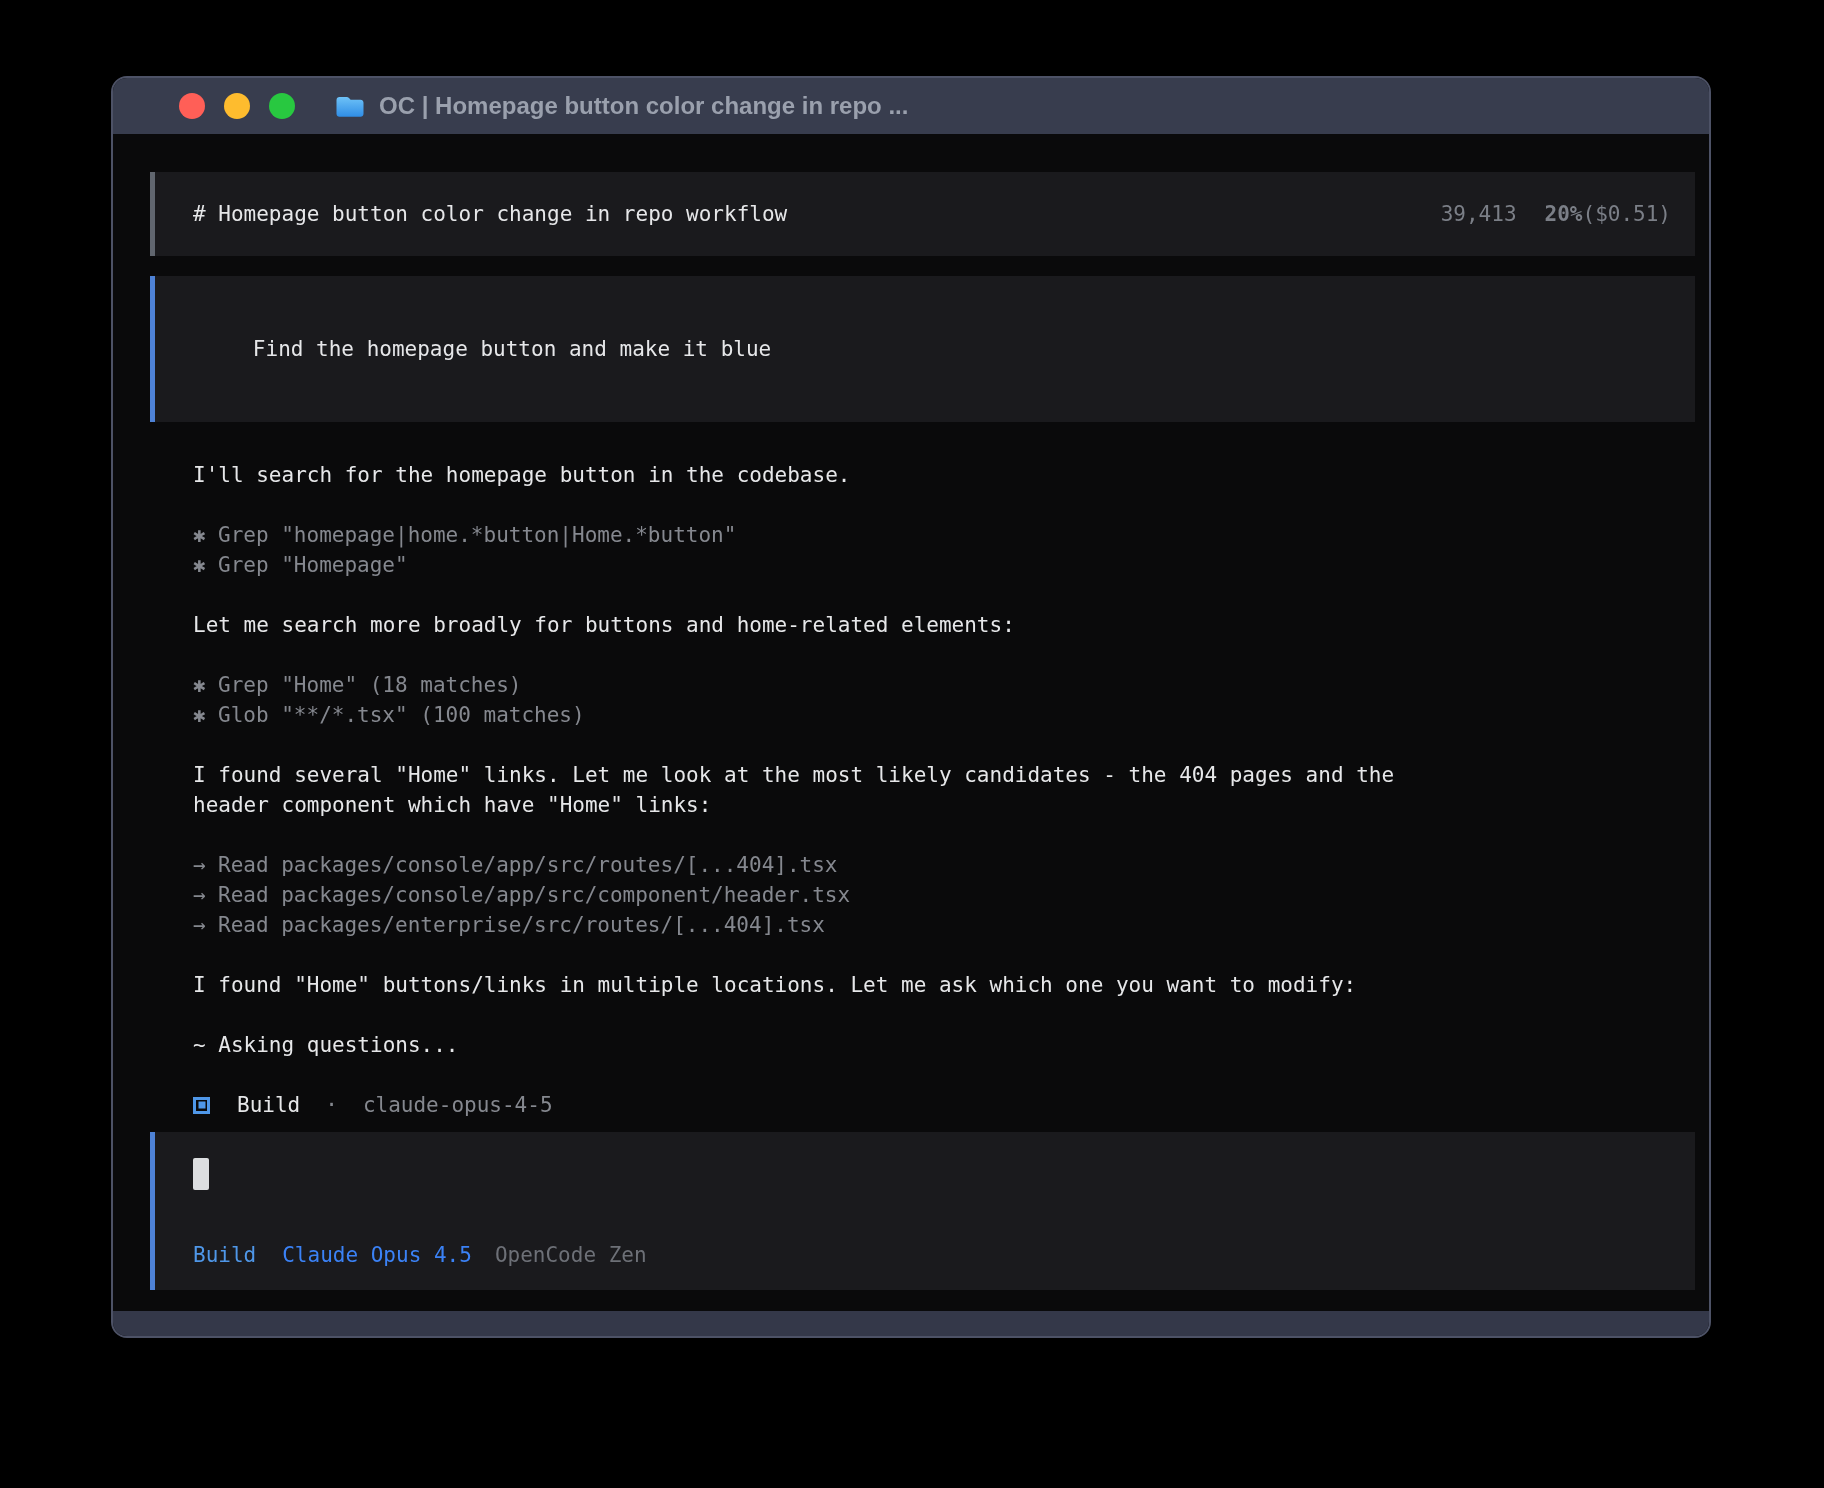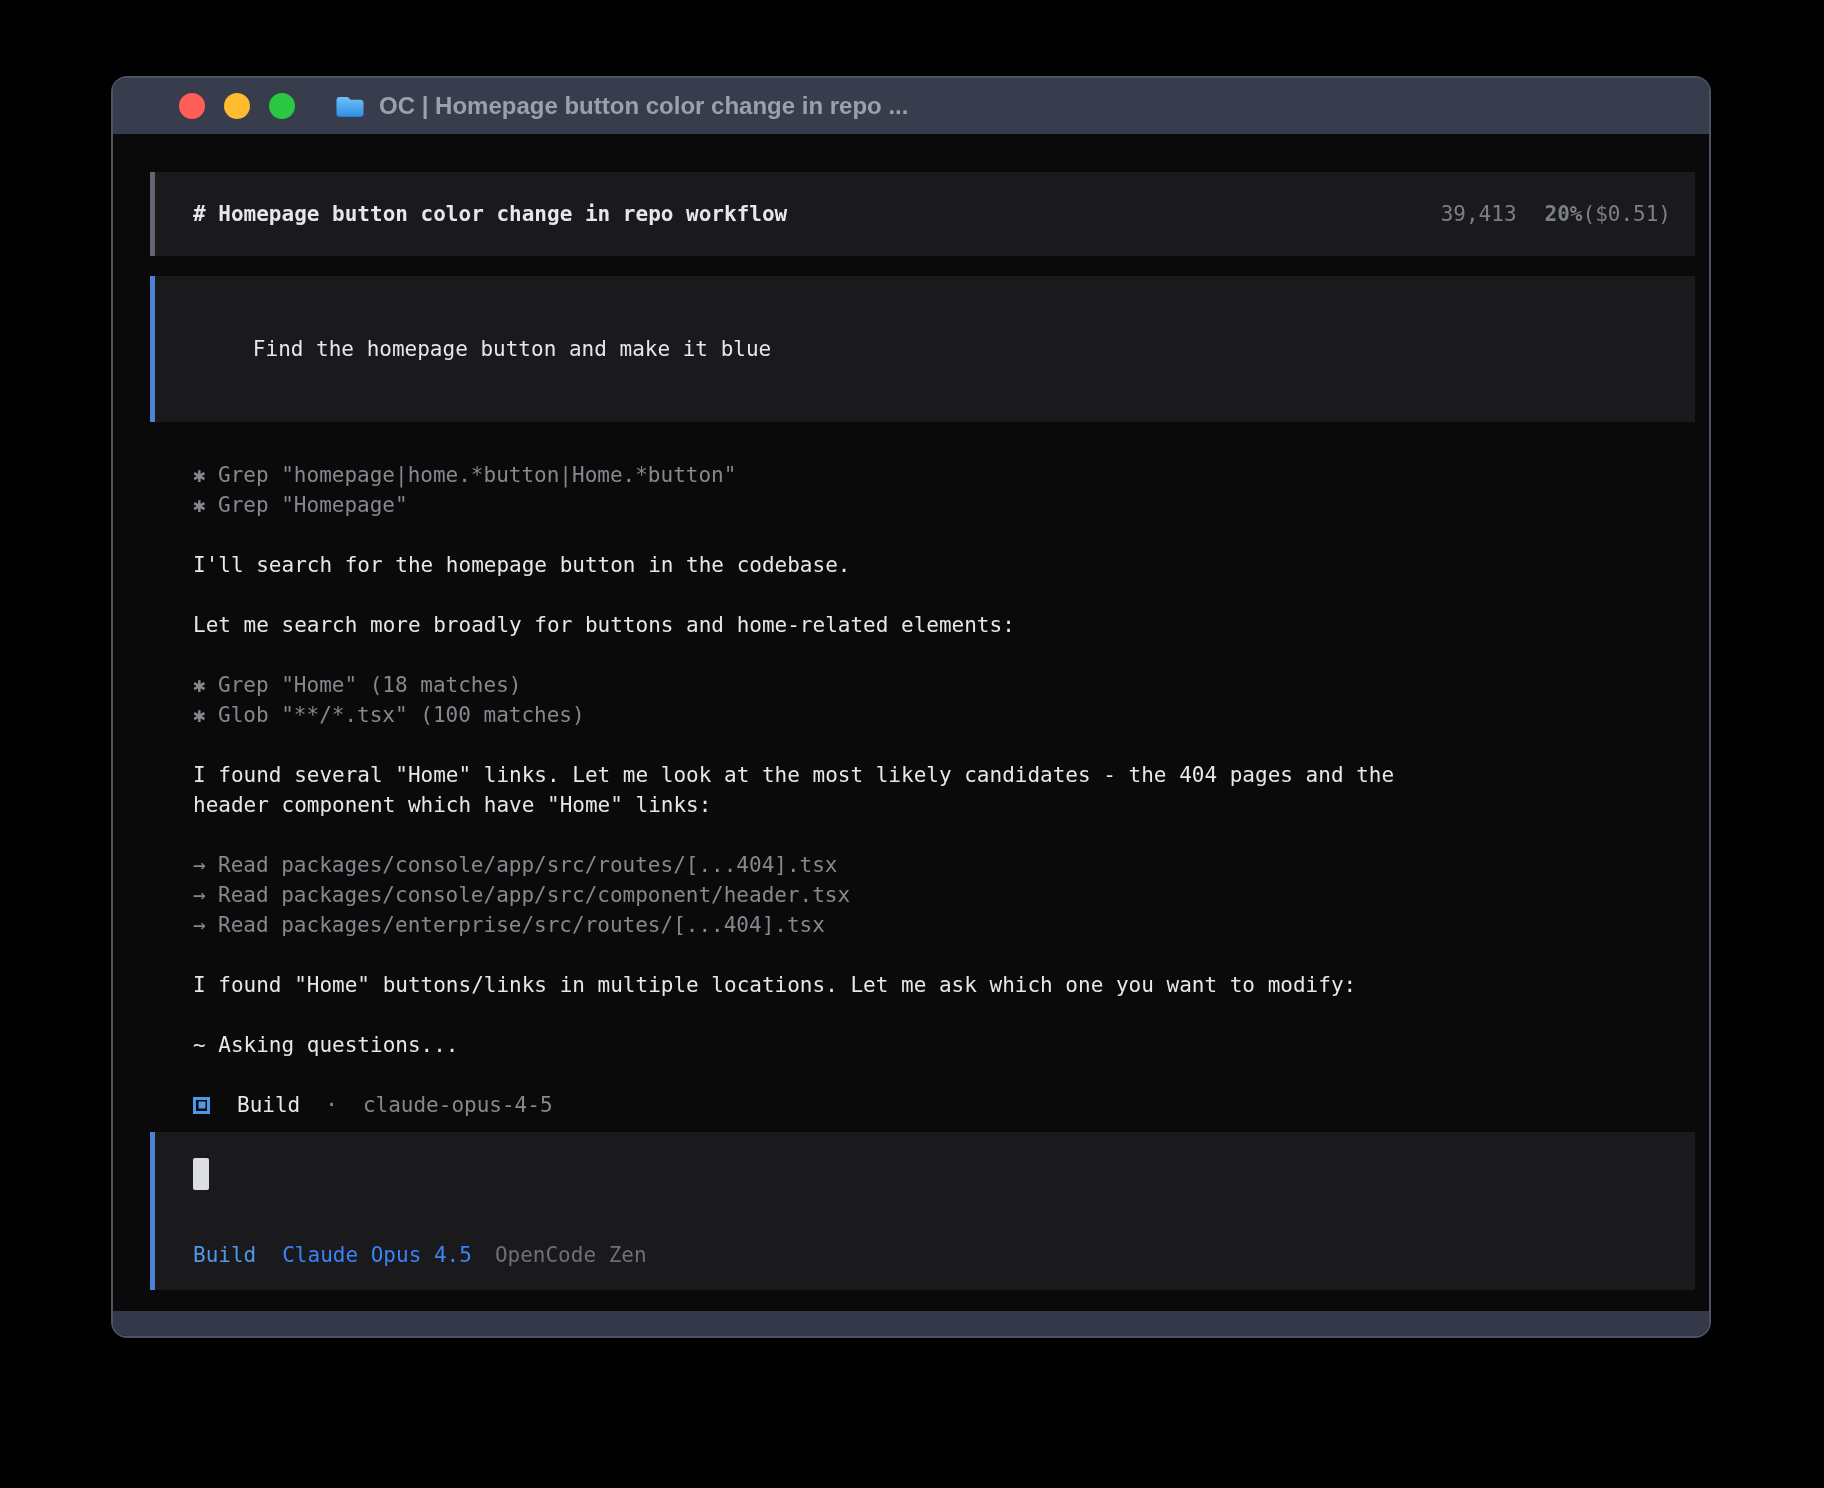--- a/index.html
+++ b/index.html
@@ -49,21 +49,21 @@
     overflow: hidden;
   }
   .block { background: #1a1a1d; }
 
   .header-block {
     border-left: 5px solid #61666f;
     padding: 27px 24px 27px 38px;
     display: flex; justify-content: space-between; align-items: center;
     white-space: nowrap;
   }
-  .session-title { font-weight: bold; }
+  .session-title { font-weight: normal; }
   .session-stats { color: #7b7f87; }
   .session-stats .tokens { margin-right: 28px; }
   .session-stats .pct { margin-right: 0; font-weight: bold; }
 
   .user-block {
     margin-top: 20px;
     border-left: 5px solid #4e82d6;
     padding: 28px 24px 28px 22px;
     white-space: pre-wrap;
   }
@@ -140,25 +140,25 @@
         <span class="tokens">39,413</span><span class="pct">20%</span><span class="cost">($0.51)</span>
       </span>
     </div>
 
     <div class="block user-block">
       <span>Find the homepage button and make it blue</span>
     </div>
 
     <div class="conversation" id="conversation">
         <div class="para">
+          <div class="text-line">I'll search for the homepage button in the codebase.</div>
+        </div>
+        <div class="para">
           <div class="tool-row"><span class="tool-bullet">✱</span><span class="tool-text">Grep "homepage|home.*button|Home.*button"</span></div>
           <div class="tool-row"><span class="tool-bullet">✱</span><span class="tool-text">Grep "Homepage"</span></div>
-        </div>
-        <div class="para">
-          <div class="text-line">I'll search for the homepage button in the codebase.</div>
         </div>
         <div class="para">
           <div class="text-line">Let me search more broadly for buttons and home-related elements:</div>
         </div>
         <div class="para">
           <div class="tool-row"><span class="tool-bullet">✱</span><span class="tool-text">Grep "Home" (18 matches)</span></div>
           <div class="tool-row"><span class="tool-bullet">✱</span><span class="tool-text">Glob "**/*.tsx" (100 matches)</span></div>
         </div>
         <div class="para">
           <div class="text-line">I found several "Home" links. Let me look at the most likely candidates - the 404 pages and the</div>

